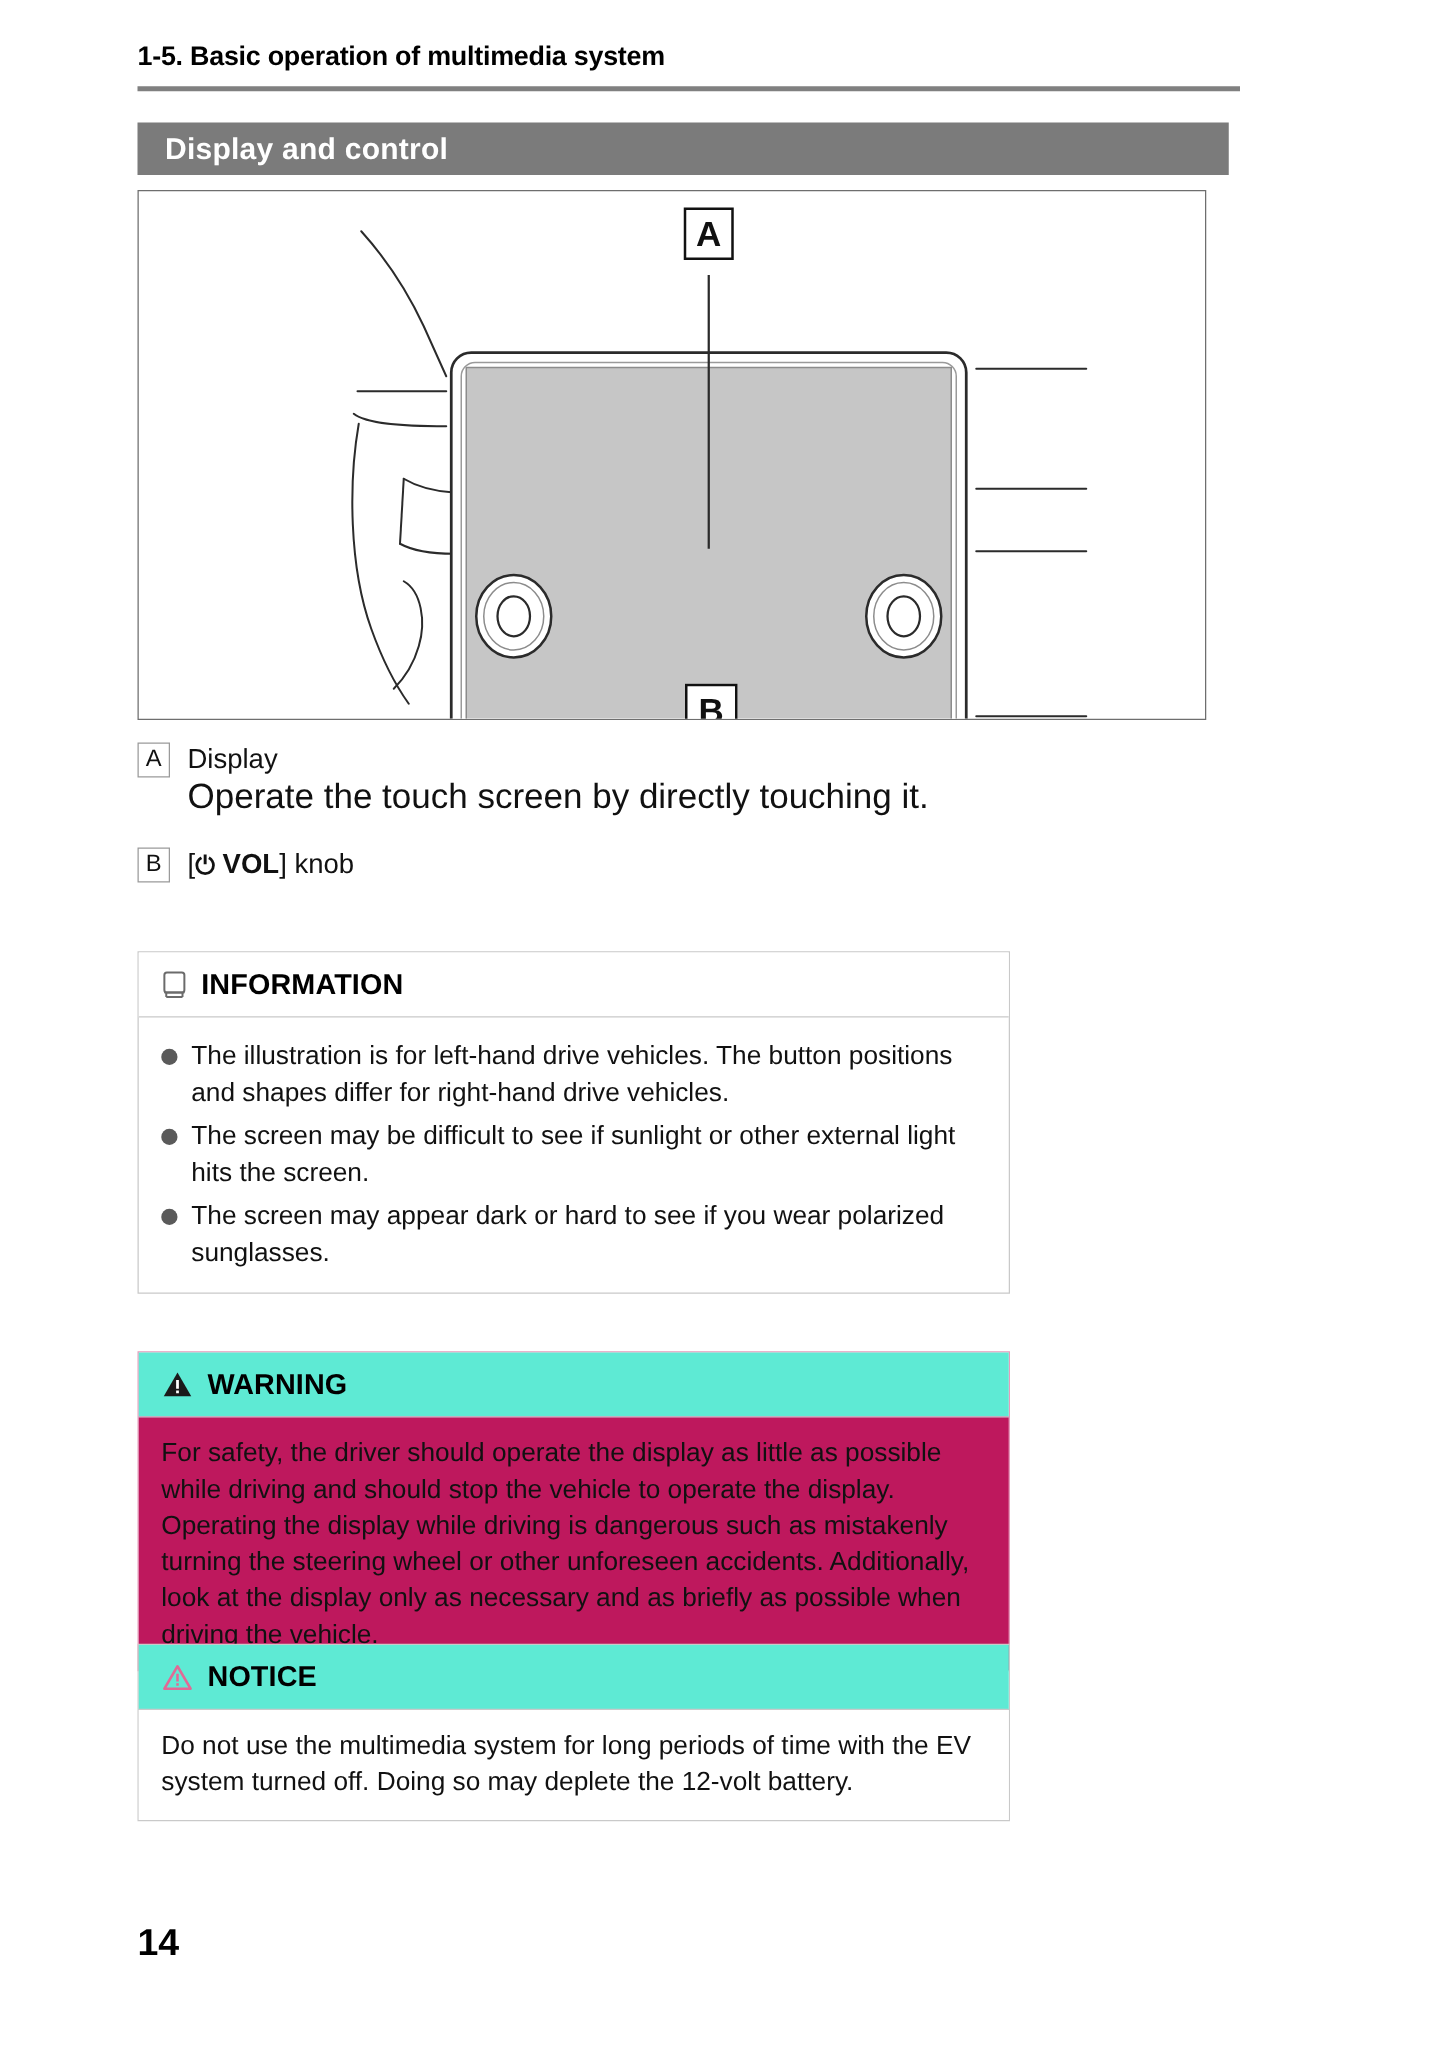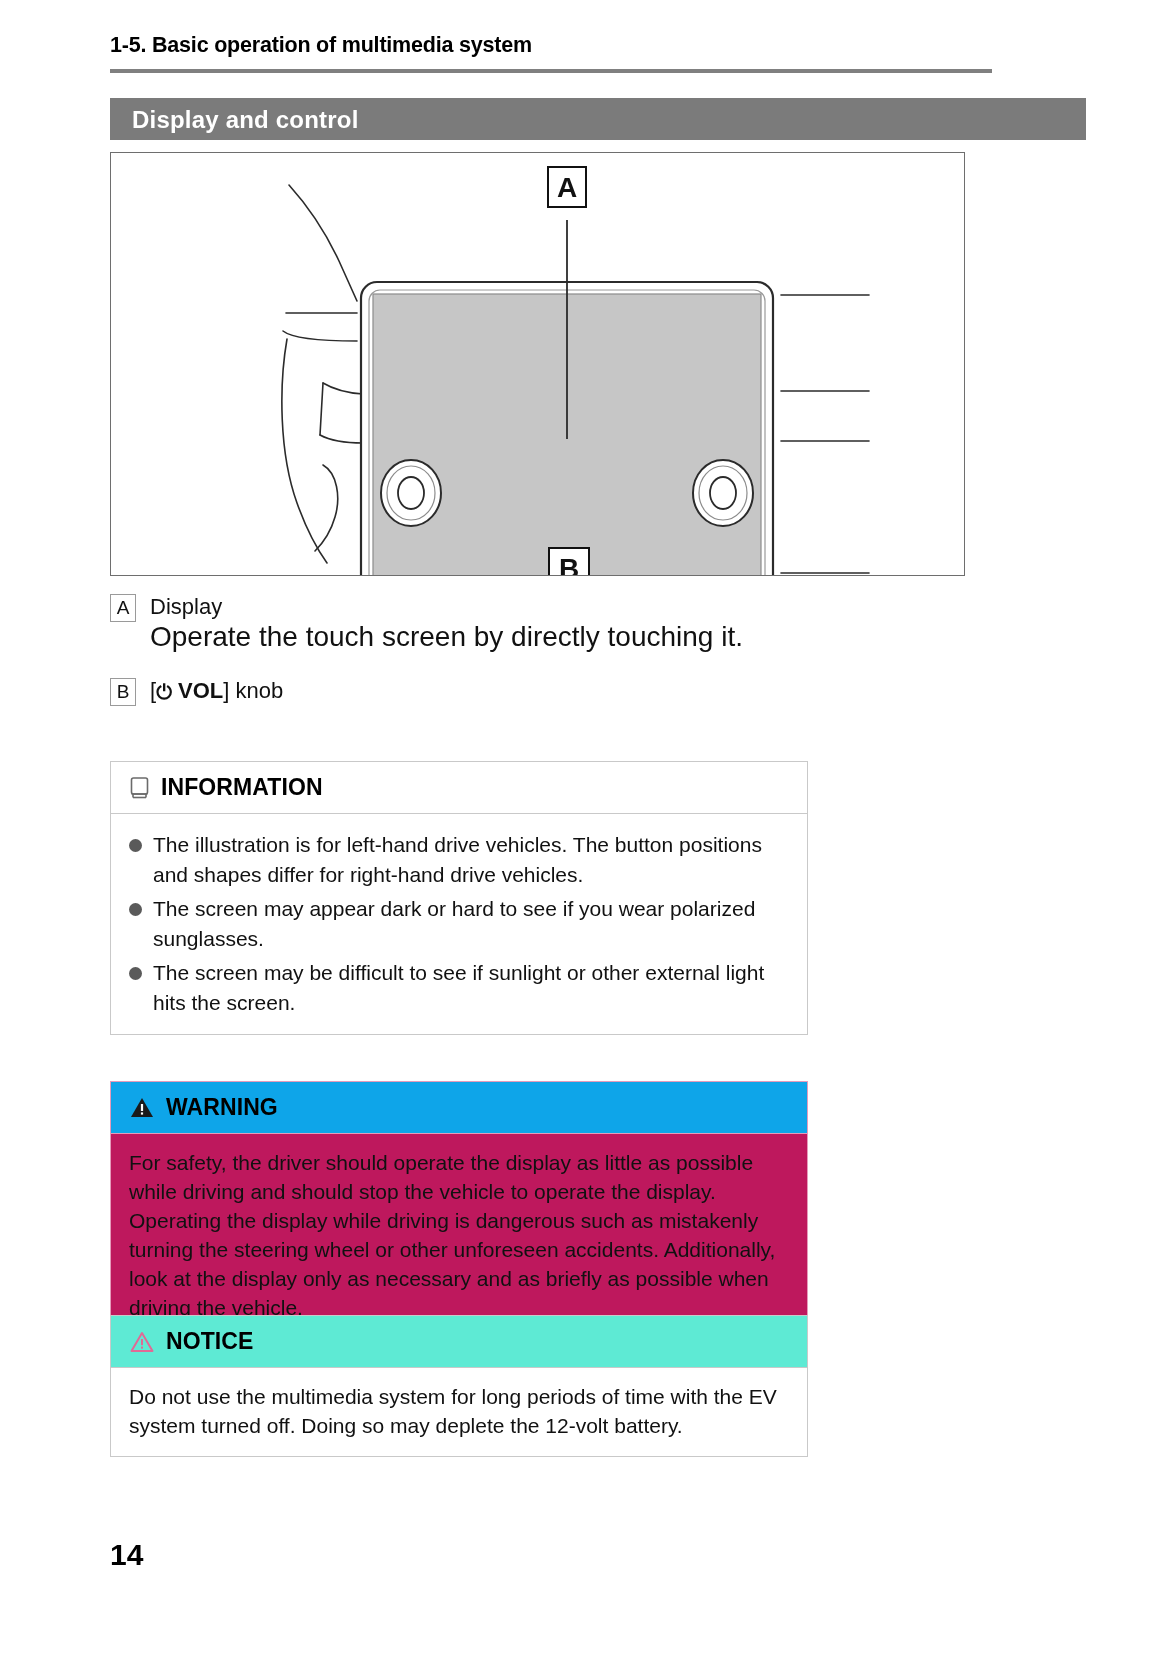--- a/index.html
+++ b/index.html
@@ -39,21 +39,21 @@
     width: 882px;
     height: 4px;
     background: #808080;
   }
 
   
   .section-banner {
     position: absolute;
     left: 110px;
     top: 98px;
-    width: 976px;
+    width: 873px;
     height: 42px;
     background: #7b7b7b;
   }
   .section-banner-label {
     position: absolute;
     left: 22px;
     top: 8px;
     font-size: 24px;
     font-weight: bold;
     color: #ffffff;
@@ -164,21 +164,21 @@
   .bullet-text {
     font-size: 21px;
     line-height: 29.5px;
     color: #111;
   }
 
   
   .warn-box { border: 1px solid #e59bbb; }
   .warn-head {
     height: 52px;
-    background: #0ea5e9;
+    background: #5eead4;
     border-bottom: 1px solid #e59bbb;
   }
   .warn-body { background: #be185d; padding: 14px 18px 14px 18px; }
 
   
   .notice-box { border: 1px solid #c9c9c9; }
   .notice-head {
     height: 52px;
     background: #5eead4;
     border-bottom: 1px solid #c9c9c9;
@@ -316,25 +316,25 @@
       </span>
       <span class="box-head-label">INFORMATION</span>
     </div>
     <div class="box-body info-body">
       <div class="bullet-row">
         <span class="bullet-dot"></span>
         <span class="bullet-text">The illustration is for left-hand drive vehicles. The button positions and shapes differ for right-hand drive vehicles.</span>
       </div>
       <div class="bullet-row">
         <span class="bullet-dot"></span>
-        <span class="bullet-text">The screen may appear dark or hard to see if you wear polarized sunglasses.</span>
+        <span class="bullet-text">The screen may be difficult to see if sunlight or other external light hits the screen.</span>
       </div>
       <div class="bullet-row">
         <span class="bullet-dot"></span>
-        <span class="bullet-text">The screen may be difficult to see if sunlight or other external light hits the screen.</span>
+        <span class="bullet-text">The screen may appear dark or hard to see if you wear polarized sunglasses.</span>
       </div>
     </div>
   </div>
 
   <div class="box warn-box" style="top:1081px;">
     <div class="box-head warn-head">
       <span class="head-icon">
         <svg width="26" height="24" viewBox="0 0 26 24">
           <path d="M13 2 L 24 21 L 2 21 Z" fill="#1a1a1a"></path>
           <rect x="11.9" y="8" width="2.2" height="7" fill="#ffffff"></rect>

